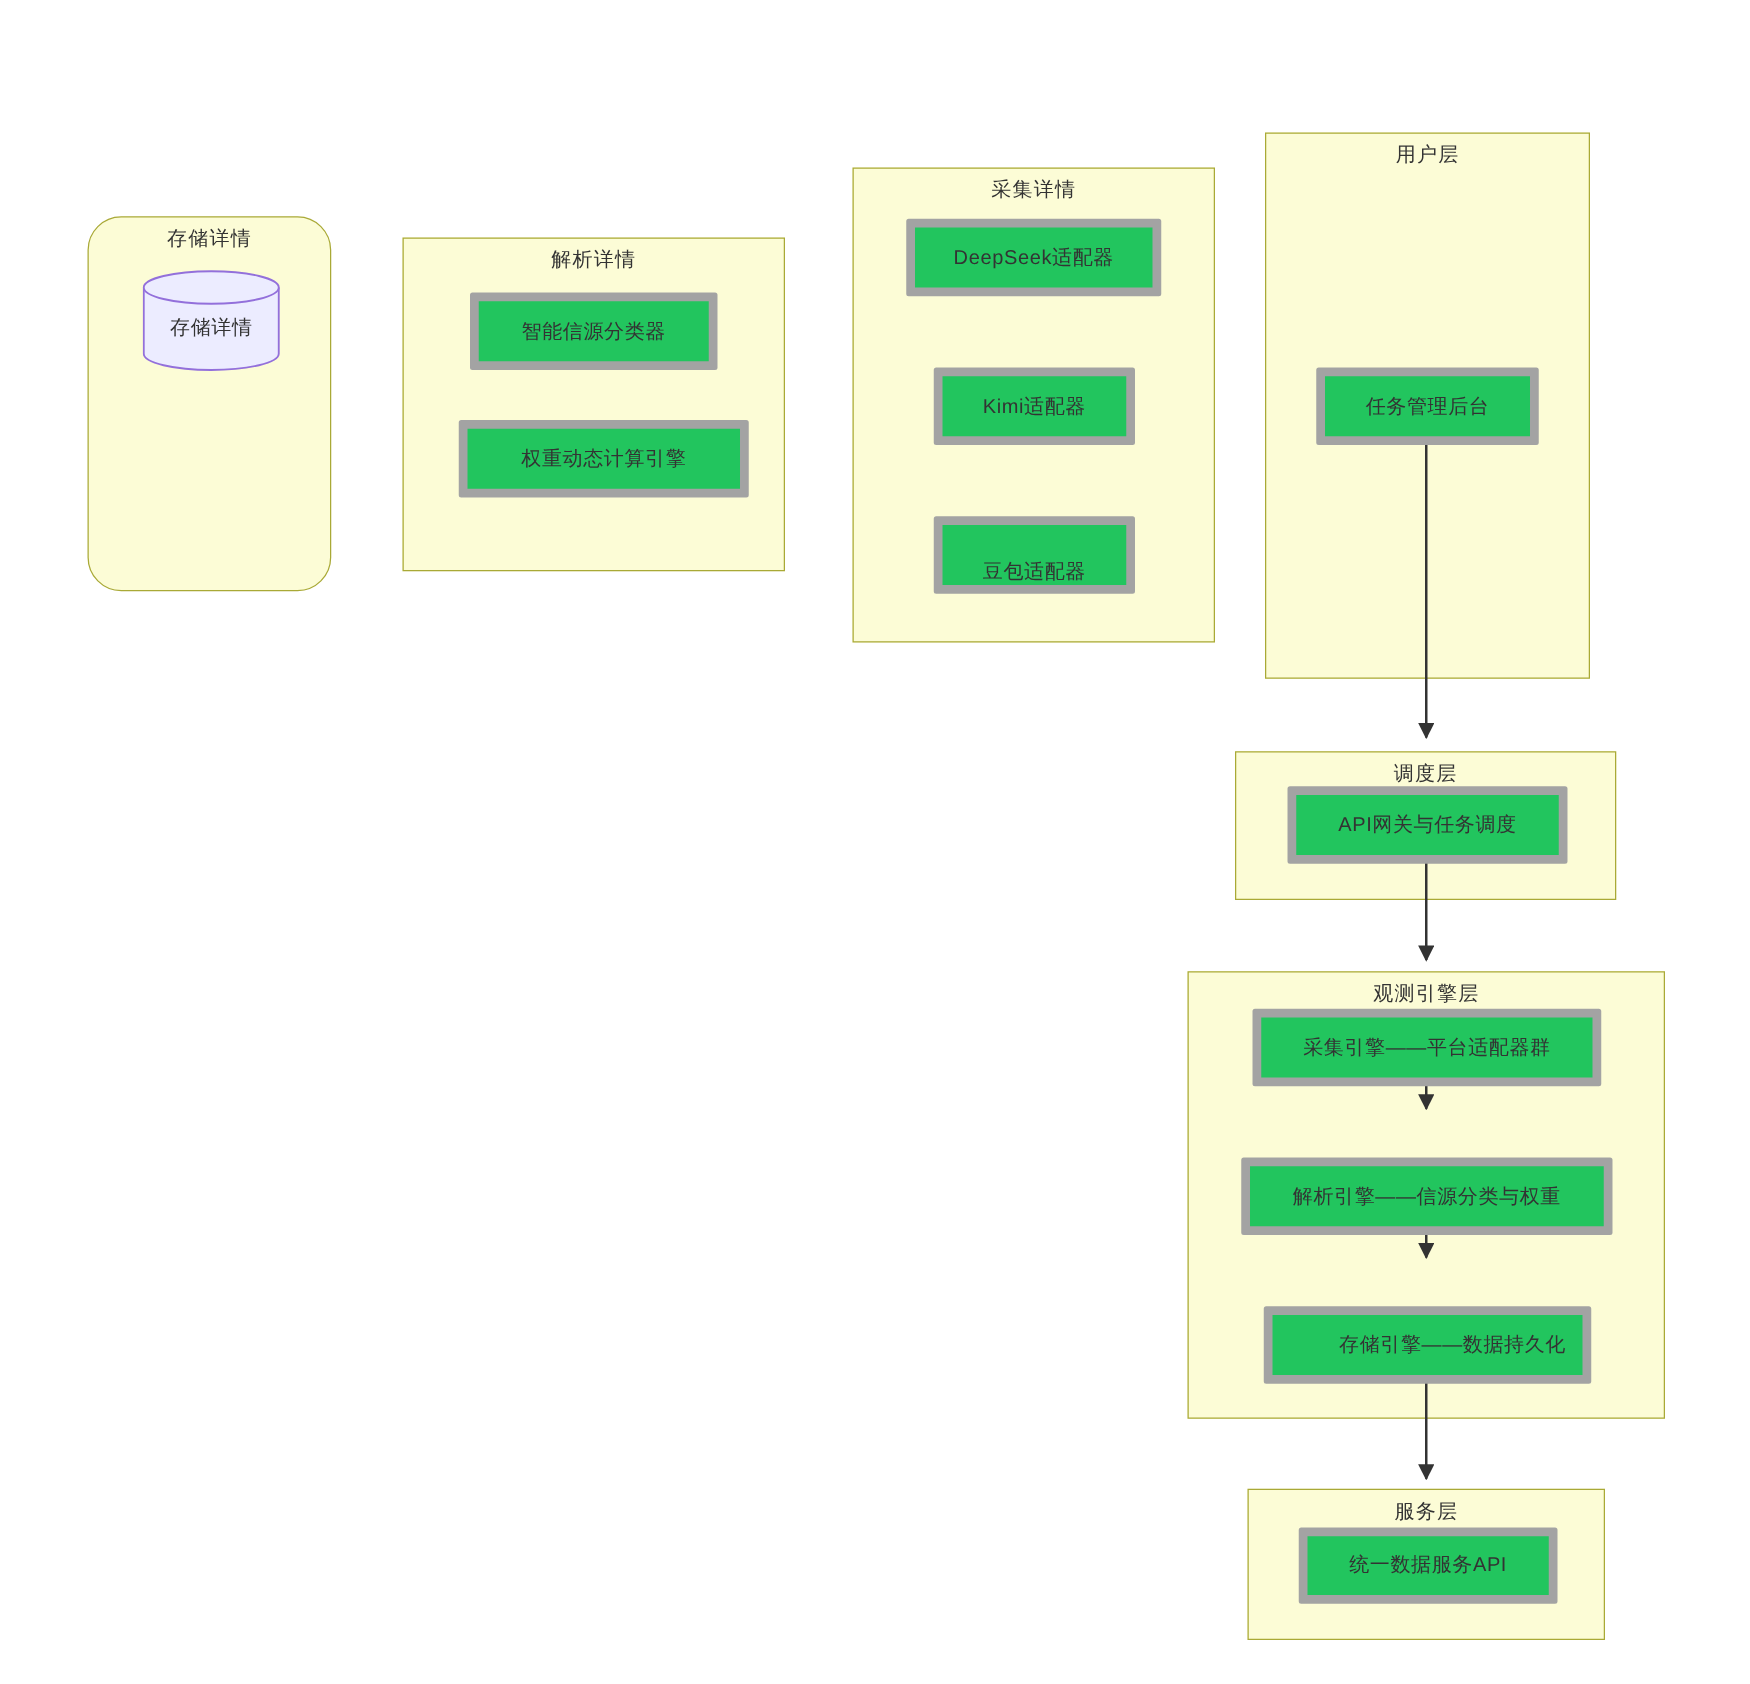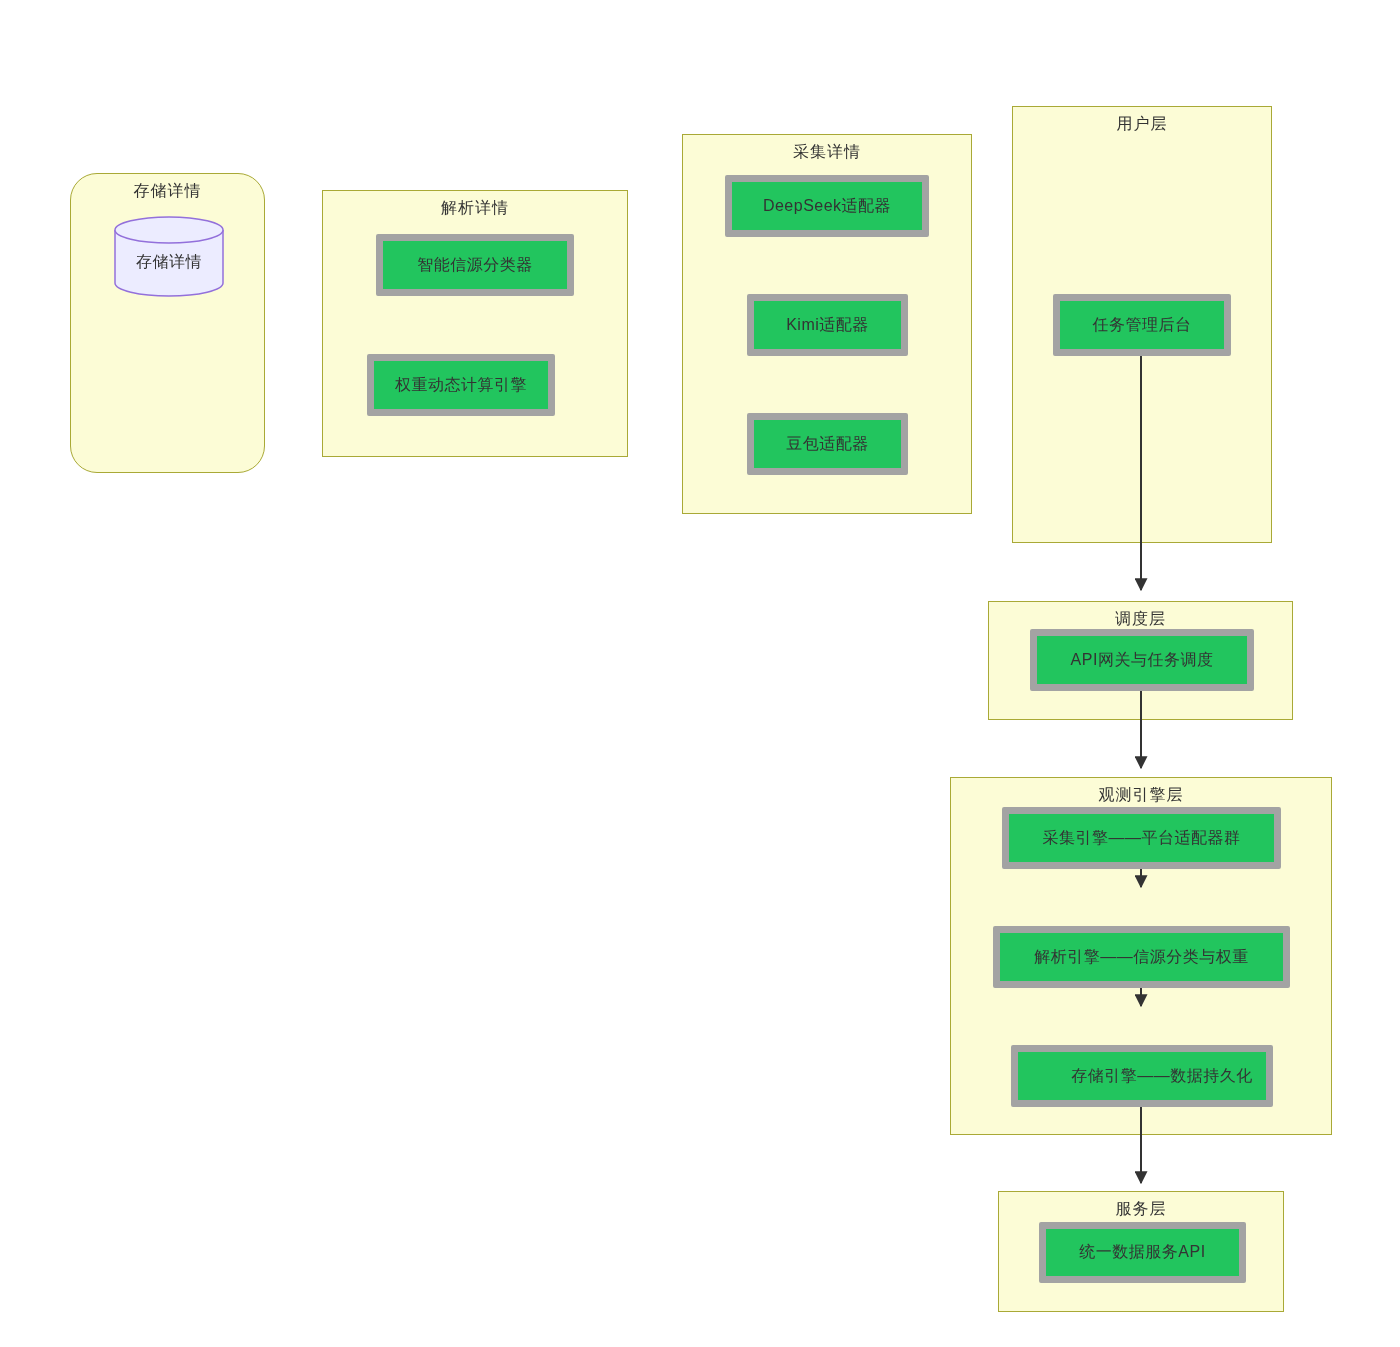--- a/index.html
+++ b/index.html
@@ -30,34 +30,34 @@
       </svg>
       <span class="cyl-label">存储详情</span>
     </div>
   </section>
 
   <section class="group" style="left:322px;top:155px;width:306px;height:267px;">
     <h3 class="group-title">解析详情</h3>
     <div class="node rect-node" style="left:53px;top:43px;width:198px;height:62px;">
       <span>智能信源分类器</span>
     </div>
-    <div class="node rect-node" style="left:44px;top:163px;width:188px;height:62px;text-align:right;">
+    <div class="node rect-node" style="left:44px;top:145px;width:232px;height:62px;text-align:right;">
       <span>权重动态计算引擎</span>
     </div>
   </section>
 
   <section class="group" style="left:682px;top:99px;width:290px;height:380px;">
     <h3 class="group-title">采集详情</h3>
     <div class="node rect-node" style="left:42px;top:40px;width:204px;height:62px;">
       <span>DeepSeek适配器</span>
     </div>
     <div class="node rect-node" style="left:64px;top:159px;width:161px;height:62px;">
       <span>Kimi适配器</span>
     </div>
-    <div class="node rect-node" style="left:64px;top:278px;width:161px;height:62px;">
+    <div class="node rect-node" style="left:64px;top:278px;width:161px;height:62px;align-items:flex-end;">
       <span>豆包适配器</span>
     </div>
   </section>
 
   <section class="group" style="left:1012px;top:71px;width:260px;height:437px;">
     <h3 class="group-title">用户层</h3>
     <div class="node rect-node" style="left:40px;top:187px;width:178px;height:62px;">
       <span>任务管理后台</span>
     </div>
   </section>

